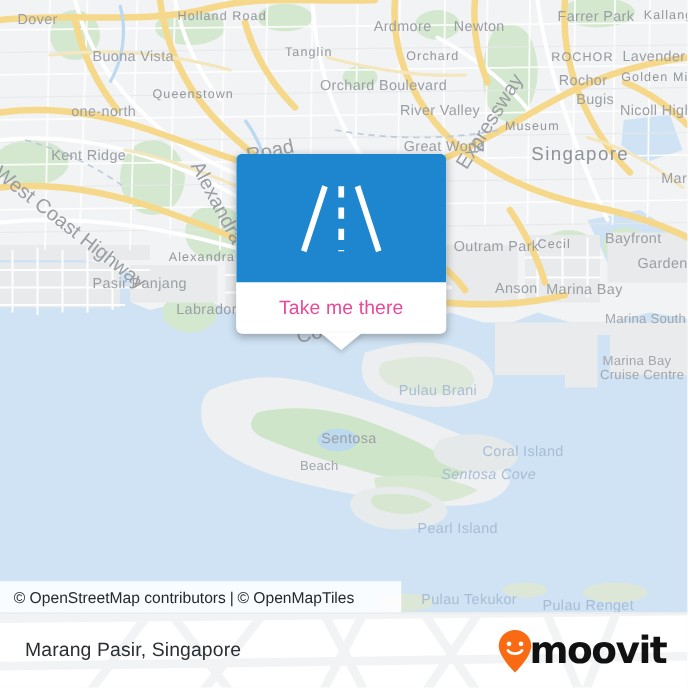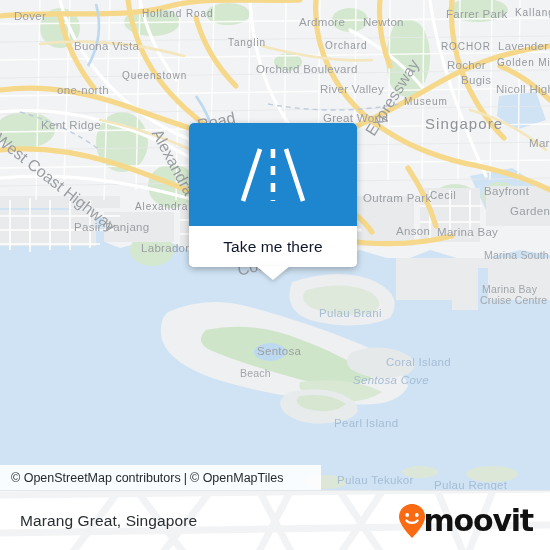--- a/index.html
+++ b/index.html
@@ -79,21 +79,21 @@
     align-items: center;
     justify-content: center;
   }
   .popup-cta {
     height: 41px;
     background: #ffffff;
     display: flex;
     align-items: center;
     justify-content: center;
     font-size: 15.5px;
-    color: #0f172a;
+    color: #ec4899;
     letter-spacing: 0.1px;
     cursor: pointer;
   }
   .popup-tail {
     position: absolute;
     left: 50%;
     bottom: -13px;
     margin-left: -17px;
     width: 0;
     height: 0;
@@ -402,21 +402,21 @@
         <path d="M250,0 L300,96"></path>
         <path d="M300,0 L250,96"></path>
         <path d="M330,96 L392,4"></path>
         <path d="M392,96 L330,4"></path>
         <path d="M430,0 L470,96"></path>
         <path d="M500,0 L462,96"></path>
         <path d="M0,60 L550,52"></path>
         <path d="M0,22 L550,16"></path>
       </g>
     </svg>
-    <div class="footer-title">Marang Great, Singapore</div>
+    <div class="footer-title">Marang Pasir, Singapore</div>
     <div class="brand">
       <svg class="brand-pin" width="30" height="36" viewBox="0 0 30 36">
         <path d="M15,1 C7.8,1 2,6.7 2,13.8 C2,22.5 15,35 15,35 C15,35 28,22.5 28,13.8 C28,6.7 22.2,1 15,1 Z" fill="#f96a12"></path>
         <circle cx="10.2" cy="12" r="1.9" fill="#ffffff"></circle>
         <circle cx="19.8" cy="12" r="1.9" fill="#ffffff"></circle>
         <path d="M9.4,17.4 C11.4,20.6 18.6,20.6 20.6,17.4" stroke="#ffffff" stroke-width="2.2" fill="none" stroke-linecap="round"></path>
       </svg>
       <span class="brand-word">moovit</span>
     </div>
   </div>

